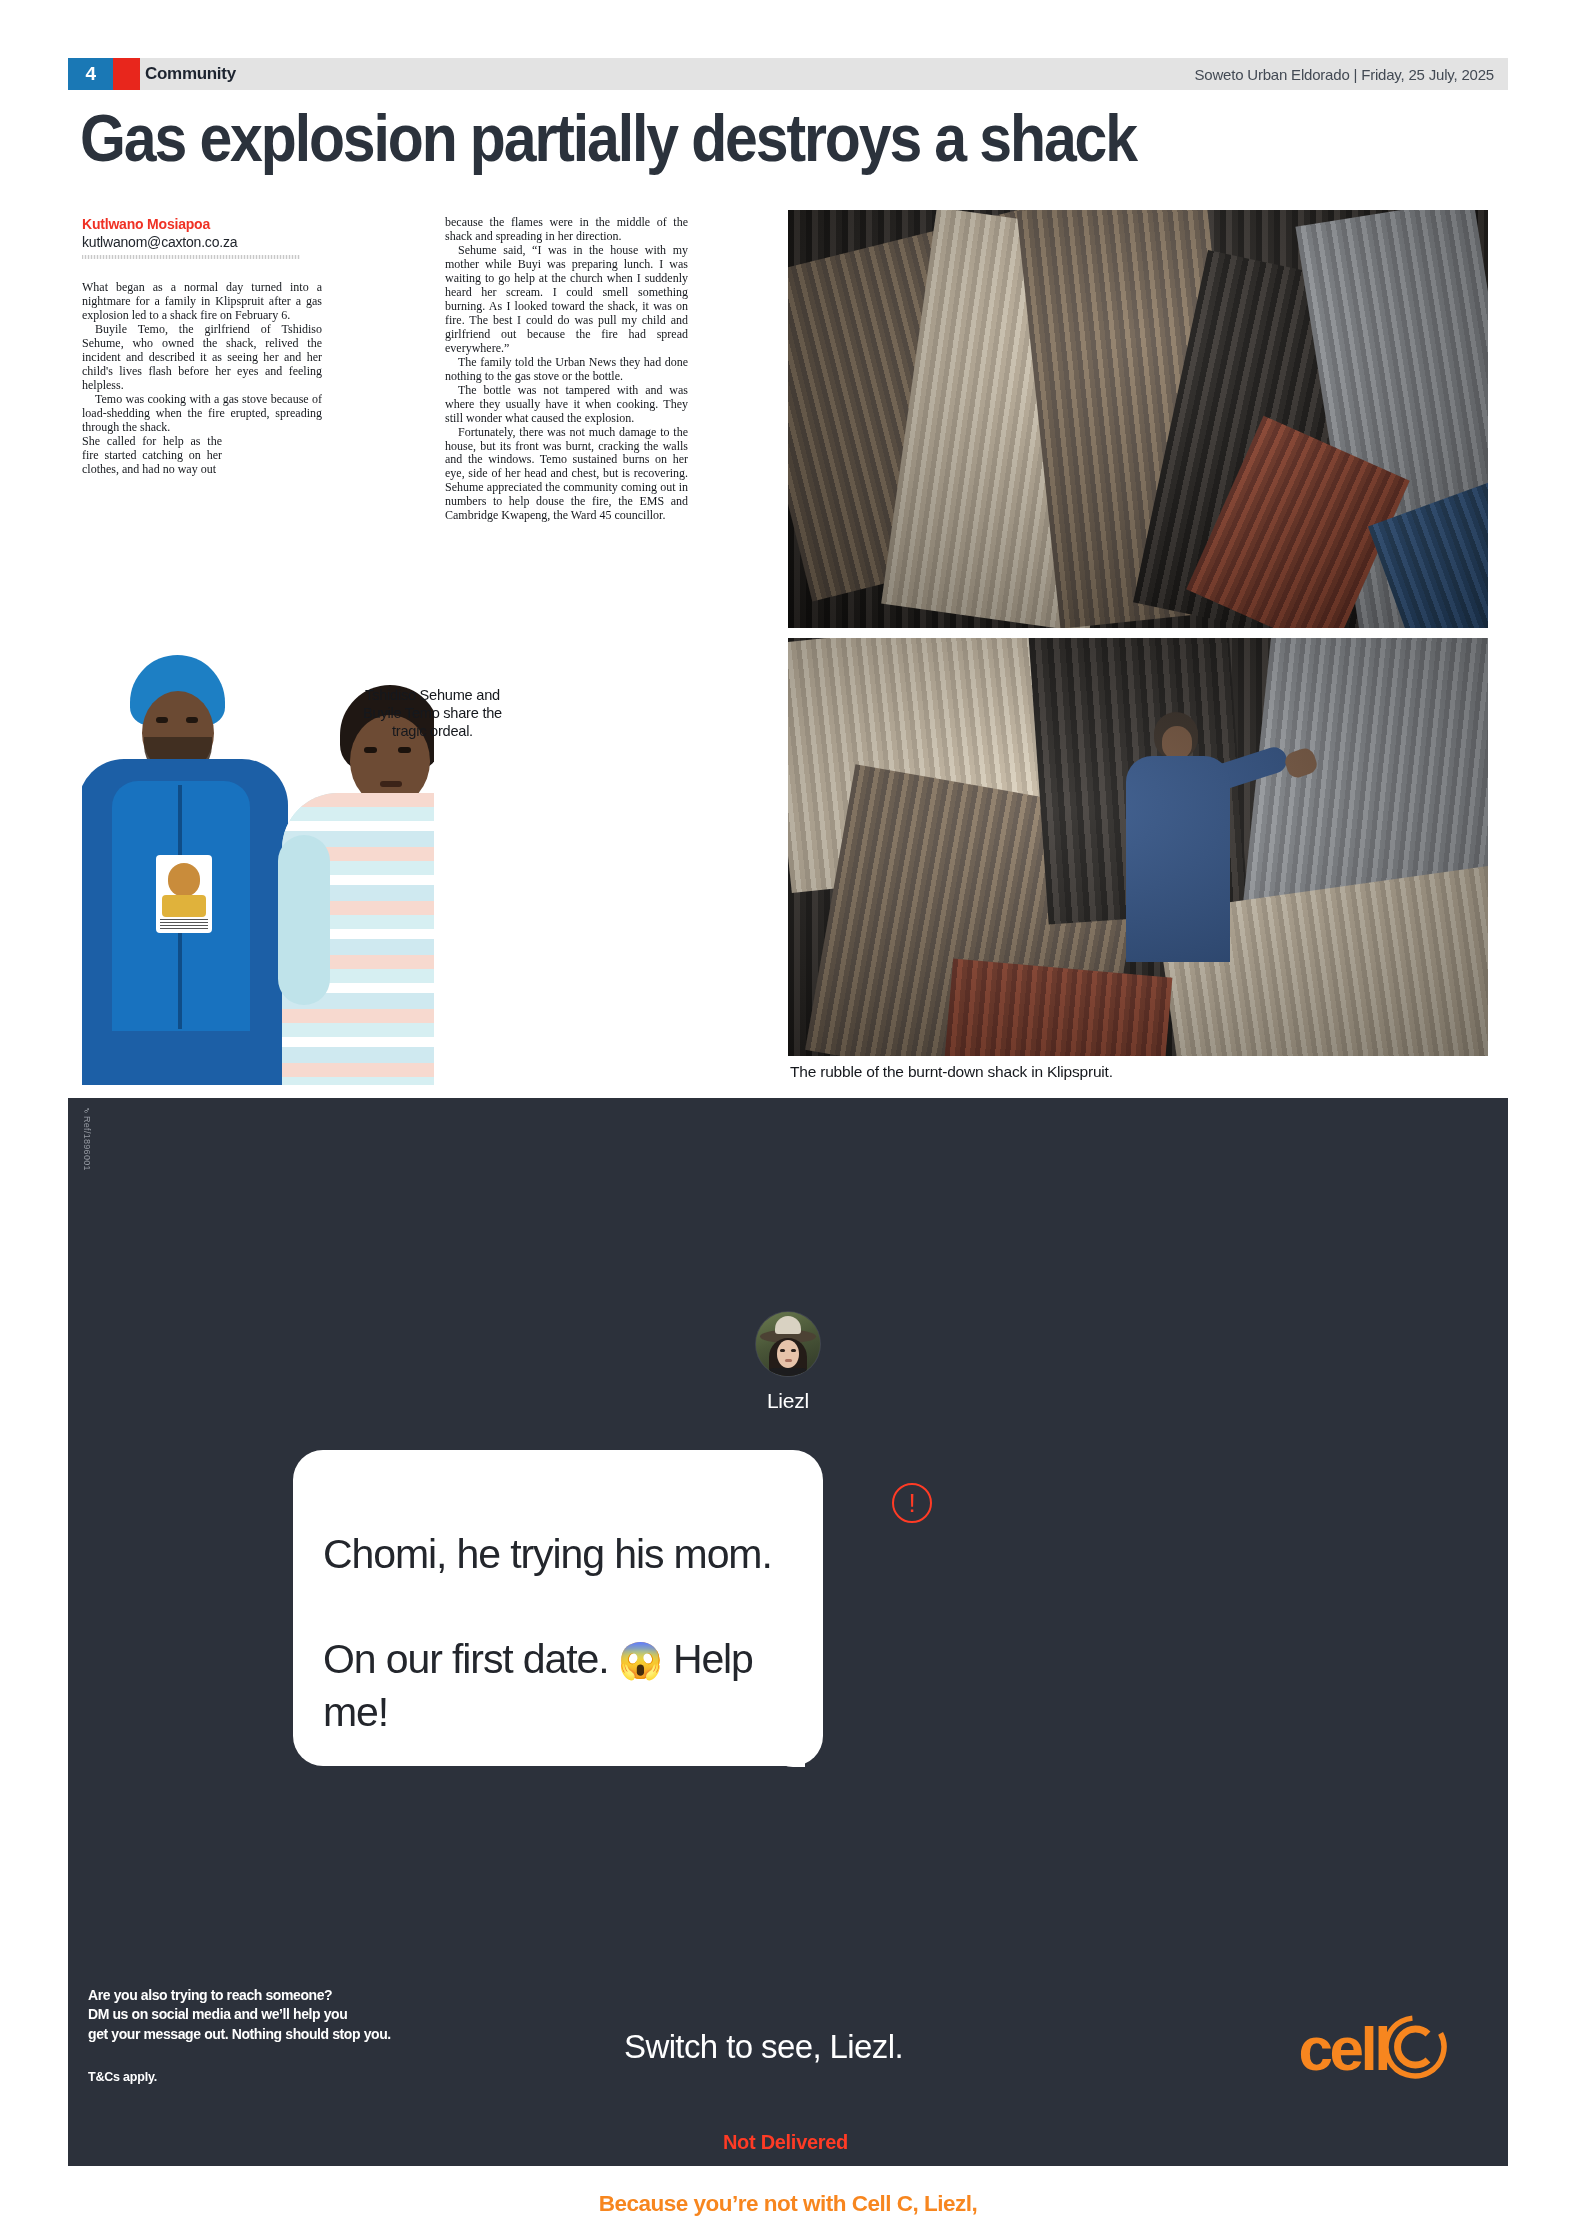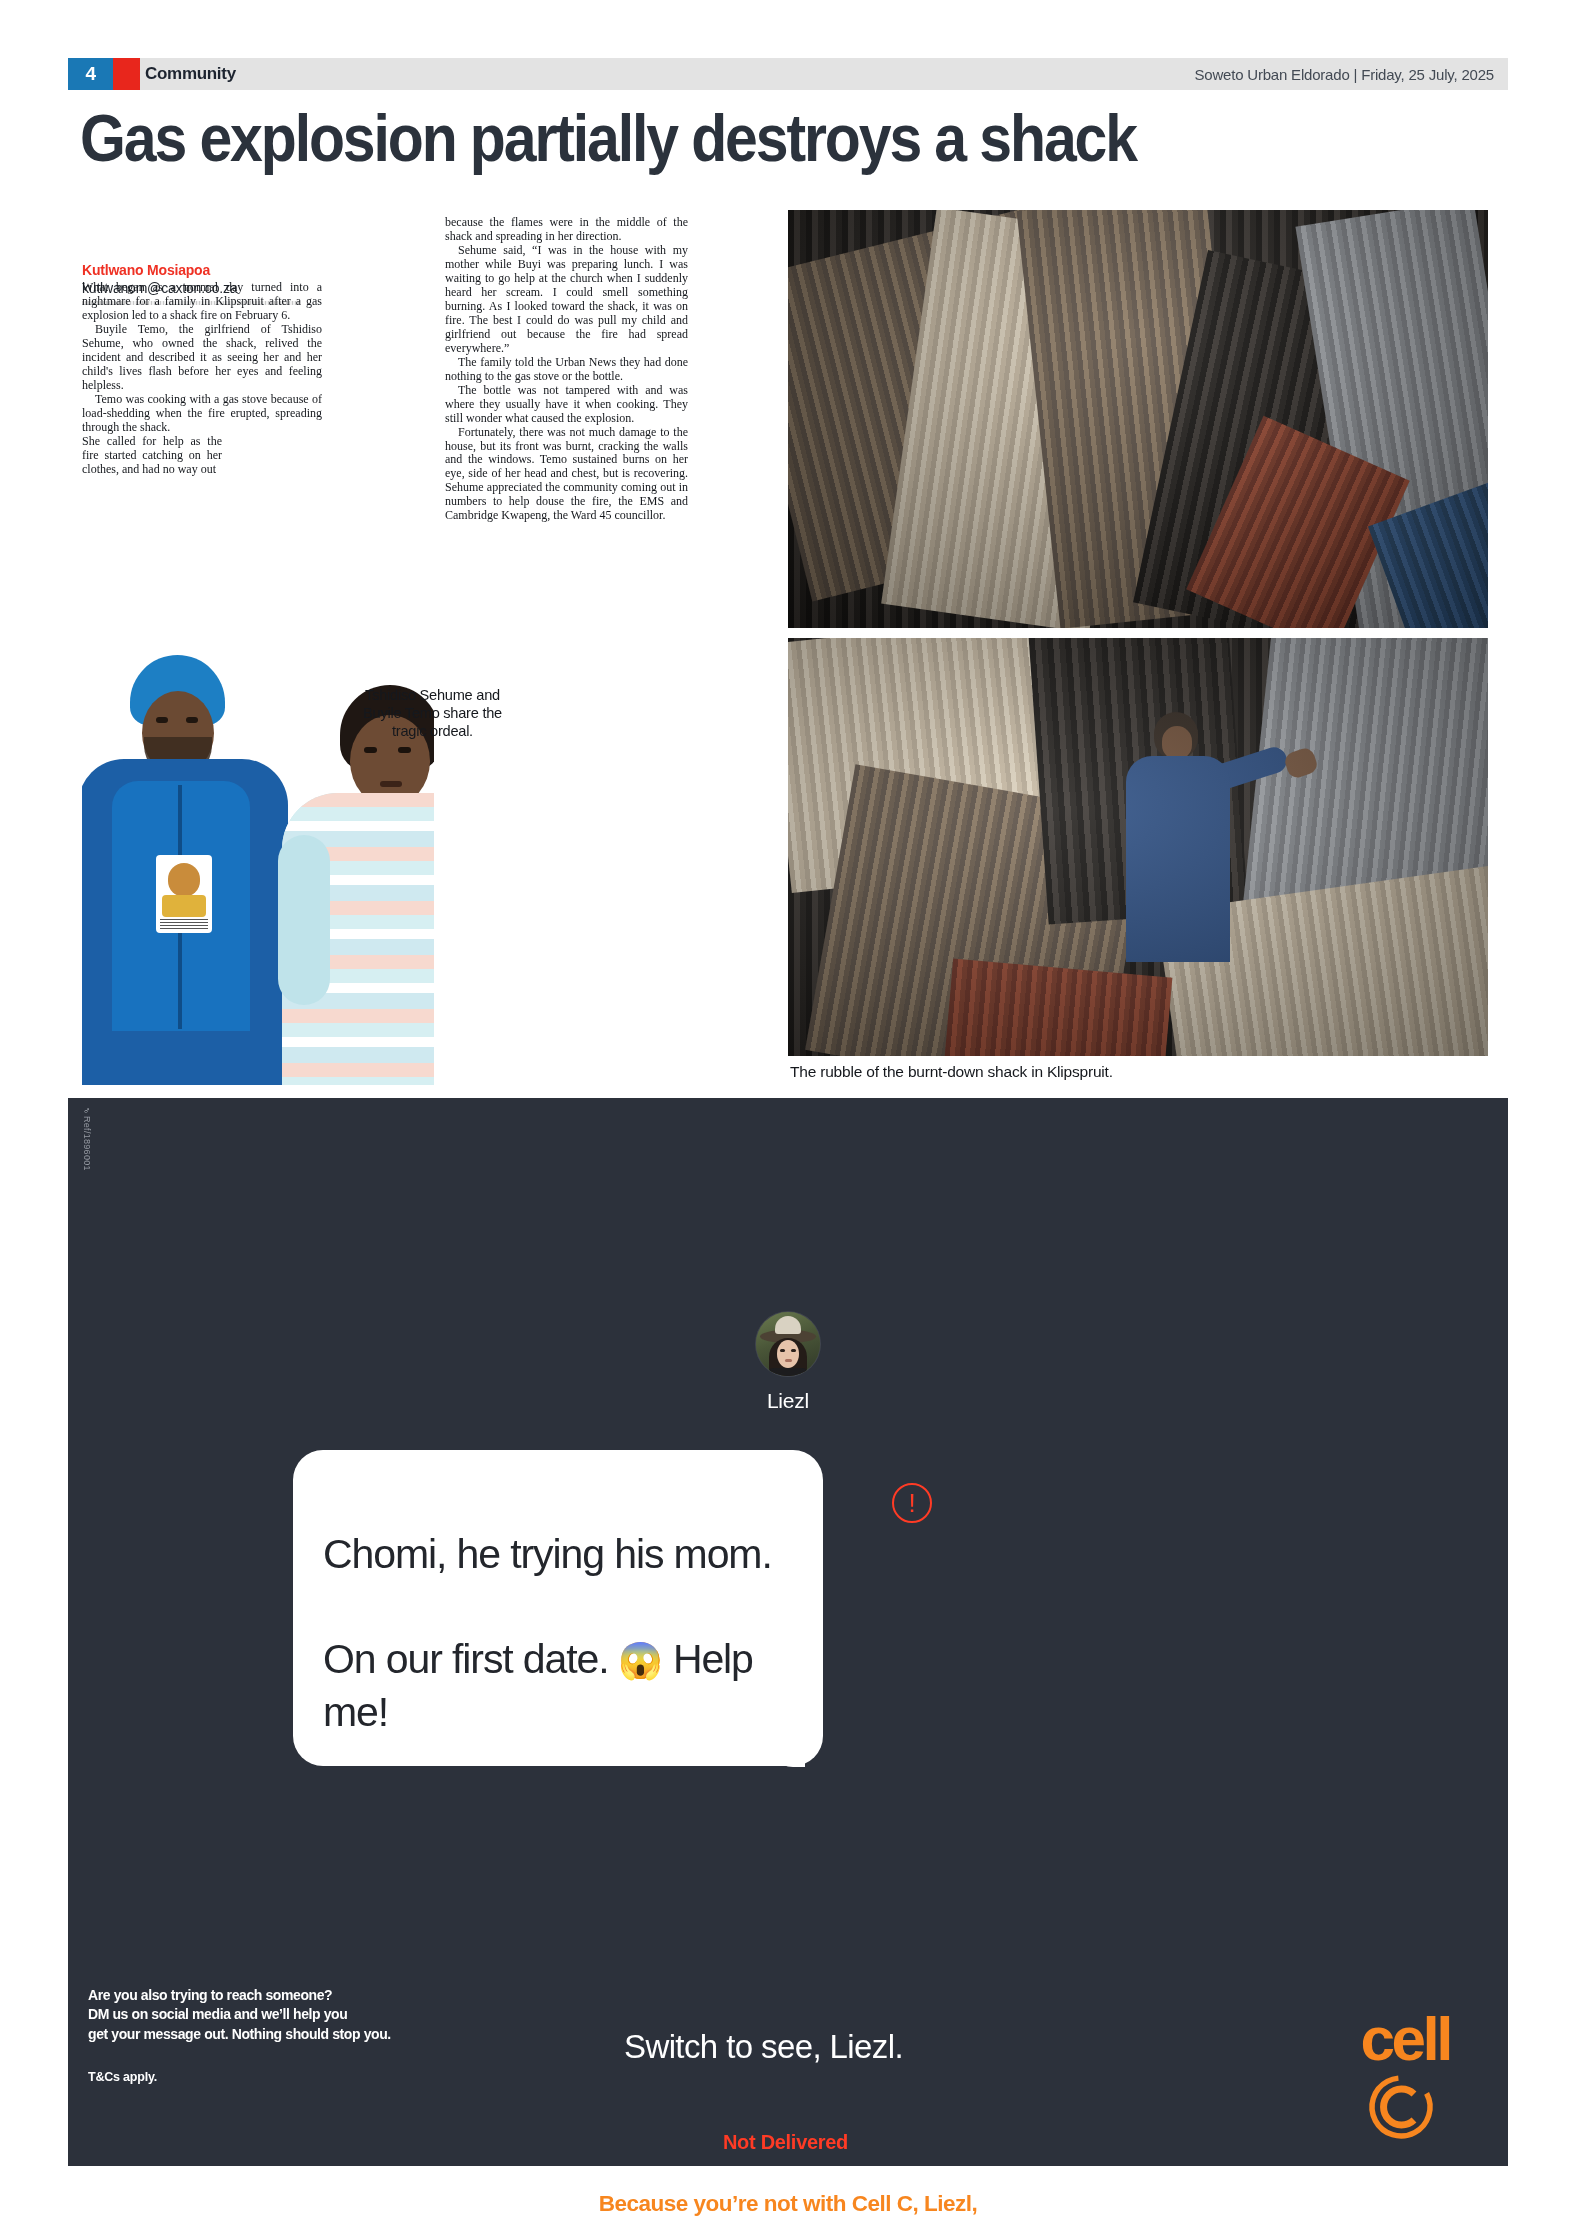--- a/index.html
+++ b/index.html
@@ -49,21 +49,21 @@
     line-height: 1.0;
     color:#2b323c;
     letter-spacing:-2.4px;
     transform: scaleX(0.88);
     transform-origin: left center;
     white-space: nowrap;
   }
 
   
   .byline { position:absolute; left:82px; top:216px; width:250px; }
-  .byline-name { color:#ef3124; font-weight:700; font-size:14px; letter-spacing:-0.2px;margin-top:46px;}
+  .byline-name { color:#ef3124; font-weight:700; font-size:14px; letter-spacing:-0.2px;}
   .byline-mail { color:#20252c; font-size:14px; margin-top:2px; letter-spacing:-0.2px;}
   .byline-rule { margin-top:5px; width:218px; height:4px;
      background: repeating-linear-gradient(90deg,#c8c8c8 0 1px, #f2f2f2 1px 3px); }
 
   
   .col {
     position:absolute;
     font-family:"Liberation Serif", serif;
     font-size: 12px;
     line-height: 1.165;
@@ -265,21 +265,21 @@
     color:#ffffff; font-weight:700; font-size:12.5px; letter-spacing:-0.2px;
   }
   .ad-switch {
     position:absolute; left:556px; bottom:100px;
     color:#ffffff; font-weight:300; font-size:33px; letter-spacing:-0.6px;
   }
 
   
   .cellc-logo {
     position:absolute; right:58px; bottom:84px;
-    display:flex; align-items:center; height:72px;flex-direction:column;
+    display:flex; align-items:flex-end; height:72px;
   }
   .cellc-word {
     color:#f7861f; font-weight:700; font-size:62px;
     letter-spacing:-3.5px; line-height:1;
     position:relative; top:-2px;
   }
   .cellc-mark {
     position:relative; width:70px; height:70px; margin-left:-8px;
   }
   .cellc-mark svg { display:block; }

